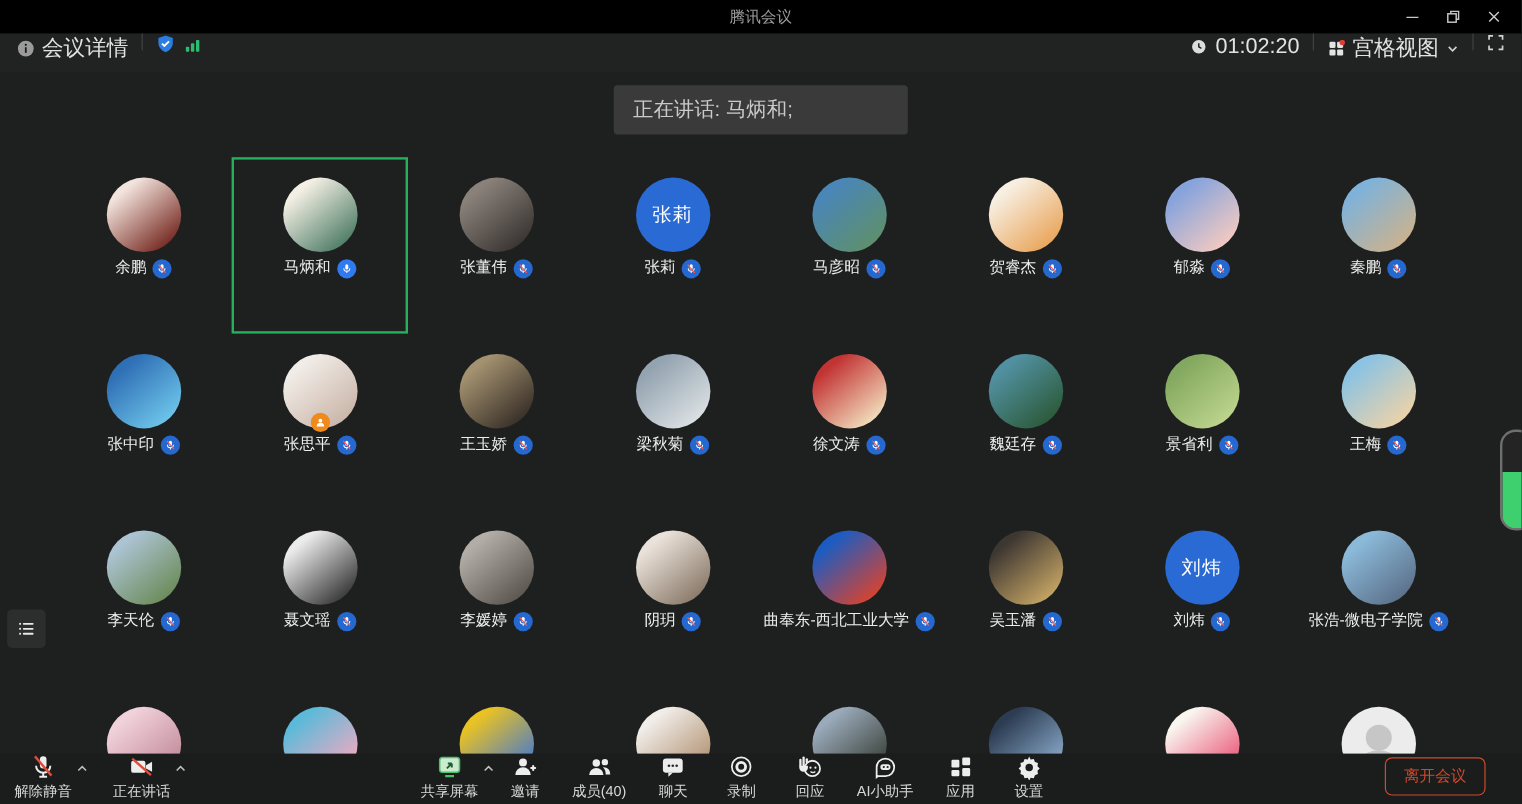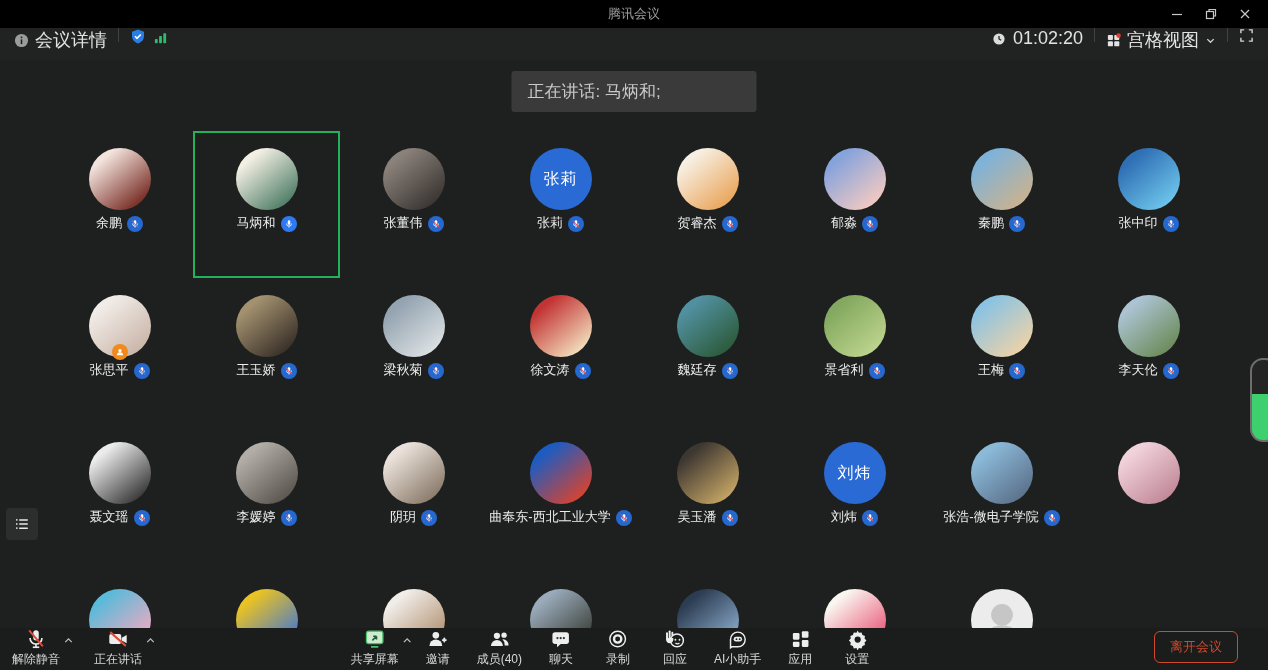--- a/index.html
+++ b/index.html
@@ -201,20 +201,34 @@
           <svg viewBox="0 0 24 24" width="10" height="10">
             <rect x="9" y="3" width="6" height="10.5" rx="3" fill="#fff"></rect>
             <path d="M6 11a6 6 0 0 0 12 0" fill="none" stroke="#fff" stroke-width="2"></path>
             <line x1="12" y1="17" x2="12" y2="20.5" stroke="#fff" stroke-width="2"></line>
             <line x1="5" y1="3.5" x2="19" y2="20" stroke="#ff5b4d" stroke-width="2.4"></line>
           </svg>
         </span>
     </div>
   </div>
 
+  <div class="tile">
+    <div class="avatar" style="background: linear-gradient(140deg, rgb(74, 134, 184) 20%, rgb(93, 143, 110) 85%);"></div>
+    <div class="nrow">
+      <span class="pname">马彦昭</span>
+      <span class="mic">
+          <svg viewBox="0 0 24 24" width="10" height="10">
+            <rect x="9" y="3" width="6" height="10.5" rx="3" fill="#fff"></rect>
+            <path d="M6 11a6 6 0 0 0 12 0" fill="none" stroke="#fff" stroke-width="2"></path>
+            <line x1="12" y1="17" x2="12" y2="20.5" stroke="#fff" stroke-width="2"></line>
+            <line x1="5" y1="3.5" x2="19" y2="20" stroke="#ff5b4d" stroke-width="2.4"></line>
+          </svg>
+        </span>
+    </div>
+  </div>
 
   <div class="tile">
     <div class="avatar" style="background: linear-gradient(140deg, rgb(247, 239, 226) 20%, rgb(234, 167, 94) 85%);"></div>
     <div class="nrow">
       <span class="pname">贺睿杰</span>
       <span class="mic">
           <svg viewBox="0 0 24 24" width="10" height="10">
             <rect x="9" y="3" width="6" height="10.5" rx="3" fill="#fff"></rect>
             <path d="M6 11a6 6 0 0 0 12 0" fill="none" stroke="#fff" stroke-width="2"></path>
             <line x1="12" y1="17" x2="12" y2="20.5" stroke="#fff" stroke-width="2"></line>

